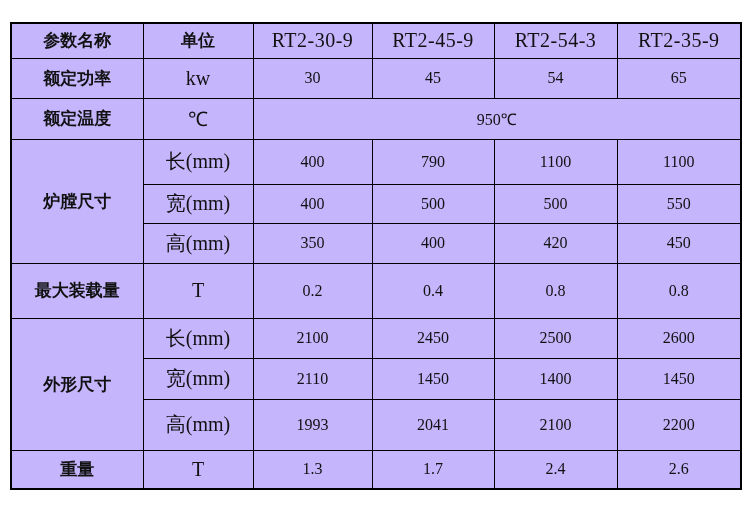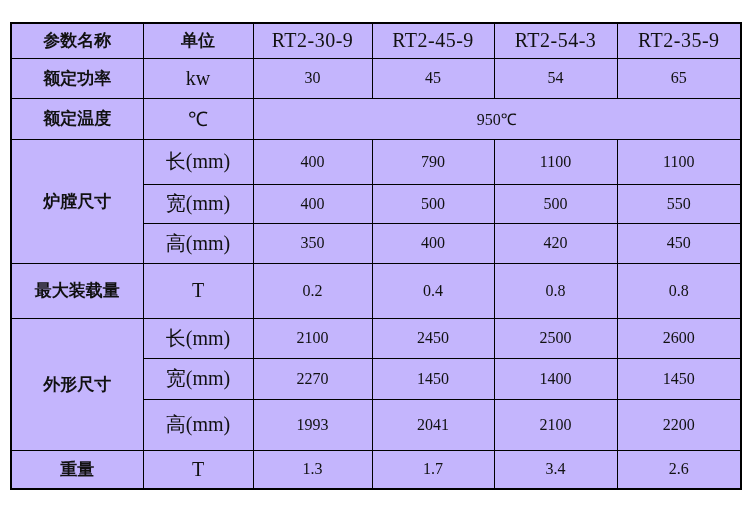--- a/index.html
+++ b/index.html
@@ -167,36 +167,36 @@
     <td class="lbl" rowspan="3">外形尺寸</td>
     <td class="sub">长(mm)</td>
     <td class="val">2100</td>
     <td class="val">2450</td>
     <td class="val">2500</td>
     <td class="val">2600</td>
   </tr>
 
   <tr class="rh41">
     <td class="sub">宽(mm)</td>
-    <td class="val">2270</td>
+    <td class="val">2110</td>
     <td class="val">1450</td>
     <td class="val">1400</td>
     <td class="val">1450</td>
   </tr>
 
   <tr class="rh51">
     <td class="sub">高(mm)</td>
     <td class="val">1993</td>
     <td class="val">2041</td>
     <td class="val">2100</td>
     <td class="val">2200</td>
   </tr>
 
   <tr class="rh39">
     <td class="lbl">重量</td>
     <td class="unit">T</td>
     <td class="val">1.3</td>
     <td class="val">1.7</td>
-    <td class="val">3.4</td>
+    <td class="val">2.4</td>
     <td class="val">2.6</td>
   </tr>
 </tbody>
   </table>
 
 </body></html>

